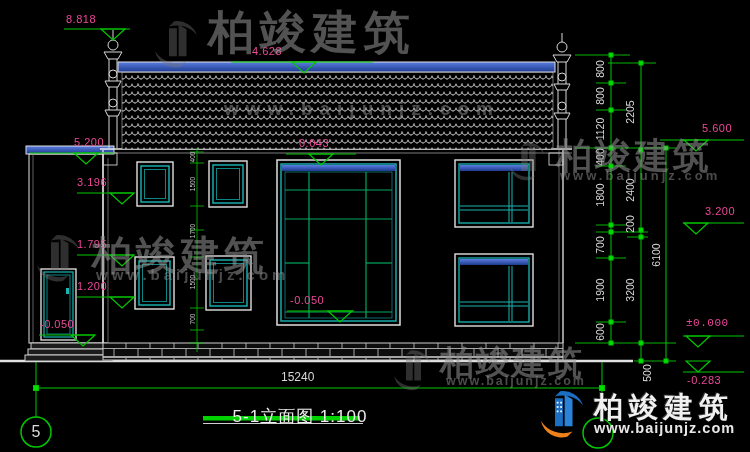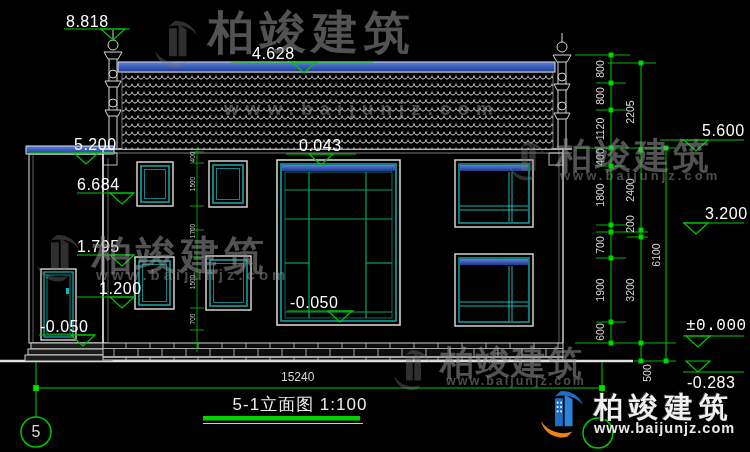--- a/index.html
+++ b/index.html
@@ -1,19 +1,19 @@
 <!DOCTYPE html>
 <html><head>
 <meta charset="utf-8">
 <style>
   html,body{margin:0;padding:0;background:#000;}
   #canvas{position:relative;width:750px;height:452px;background:#000;overflow:hidden;
           font-family:"Liberation Sans","DejaVu Sans",sans-serif;}
   #linework{position:absolute;left:0;top:0;z-index:1;}
-  .mtext{position:absolute;z-index:2;color:#ffffff;font-size:16px;letter-spacing:.5px;white-space:nowrap;}
+  .mtext{position:absolute;z-index:2;color:#ec4899;font-size:11px;letter-spacing:.5px;white-space:nowrap;}
   .vtext{position:absolute;z-index:2;color:#d9d9d9;font-size:10.5px;white-space:nowrap;
          transform:translate(-50%,-50%) rotate(-90deg);}
   .tinyv{position:absolute;z-index:2;color:#c9c9c9;font-size:6.5px;white-space:nowrap;
          transform:translate(-50%,-50%) rotate(-90deg);}
   .dimtext{position:absolute;z-index:2;color:#d9d9d9;font-size:12px;white-space:nowrap;}
   .title{position:absolute;z-index:2;color:#ececec;font-size:17px;letter-spacing:1px;white-space:nowrap;
          transform:translate(-50%,-50%);}
   .bubble-label{position:absolute;z-index:2;color:#dcdcdc;font-size:16px;transform:translate(-50%,-50%);}
   .wm{position:absolute;z-index:3;pointer-events:none;}
   .wm-brand{color:rgba(150,150,150,.55);font-weight:bold;white-space:nowrap;}
@@ -265,23 +265,23 @@
 
   <g>
     <rect x="203" y="416" width="157" height="4.5" fill="#00d200"></rect>
     <line x1="203" y1="423.5" x2="363" y2="423.5" stroke="#cfcfcf" stroke-width="1"></line>
   </g>
 </svg>
 
 <span class="mtext" style="left:66px;top:13px;">8.818</span>
 <span class="mtext" style="left:252px;top:45px;">4.628</span>
 <span class="mtext" style="left:74px;top:136px;">5.200</span>
-<span class="mtext" style="left:77px;top:176px;">6.684</span>
+<span class="mtext" style="left:77px;top:176px;">3.196</span>
 <span class="mtext" style="left:77px;top:238px;">1.795</span>
-<span class="mtext" style="left:77px;top:280px;padding-left:22px;">1.200</span>
+<span class="mtext" style="left:77px;top:280px;">1.200</span>
 <span class="mtext" style="left:40px;top:318px;">-0.050</span>
 <span class="mtext" style="left:299px;top:137px;">0.043</span>
 <span class="mtext" style="left:290px;top:294px;">-0.050</span>
 <span class="mtext" style="left:702px;top:122px;text-align:right;">5.600</span>
 <span class="mtext" style="left:705px;top:205px;text-align:right;">3.200</span>
 <span class="mtext" style="left:686px;top:317px;font-family:Liberation Mono, monospace;">±0.000</span>
 <span class="mtext" style="left:687px;top:374px;">-0.283</span>
 
 <span class="vtext" style="left:600px;top:69px;">800</span>
 <span class="vtext" style="left:600px;top:96px;">800</span>
@@ -299,21 +299,21 @@
 <span class="vtext" style="left:656px;top:255px;">6100</span>
 
 <span class="tinyv" style="left:192px;top:157px;">400</span>
 <span class="tinyv" style="left:192px;top:184px;">1500</span>
 <span class="tinyv" style="left:192px;top:231px;">1700</span>
 <span class="tinyv" style="left:192px;top:282px;">1500</span>
 <span class="tinyv" style="left:192px;top:319px;">700</span>
 
 <span class="dimtext" style="left:281px;top:370px;z-index:2;">15240</span>
 <span class="bubble-label" style="left:36px;top:432px;">5</span>
-<span class="title" style="left:300px;top:404px;">5-1立面图 1:100</span>
+<span class="title" style="left:300px;top:416px;">5-1立面图 1:100</span>
 
 <div class="wm" style="left:148px;top:16px;">
   <svg width="56" height="56" viewBox="0 0 64 64" style="opacity:.4;">
     <path d="M8,40 a24,24 0 0 0 30,18 l6,-6 a30,30 0 0 1 -36,-12 z" fill="#777"></path>
     <path d="M56,22 a24,24 0 0 0 -26,-16 l-6,6 a30,30 0 0 1 32,10 z" fill="#777"></path>
     <rect x="24" y="14" width="9" height="32" fill="#777"></rect>
         <path d="M35,10 l9,5 v31 h-9 z" fill="#777"></path>
   </svg>
 </div>
 <span class="wm wm-brand" style="left:208px;top:2px;font-size:46px;letter-spacing:6px;">柏竣建筑</span>

